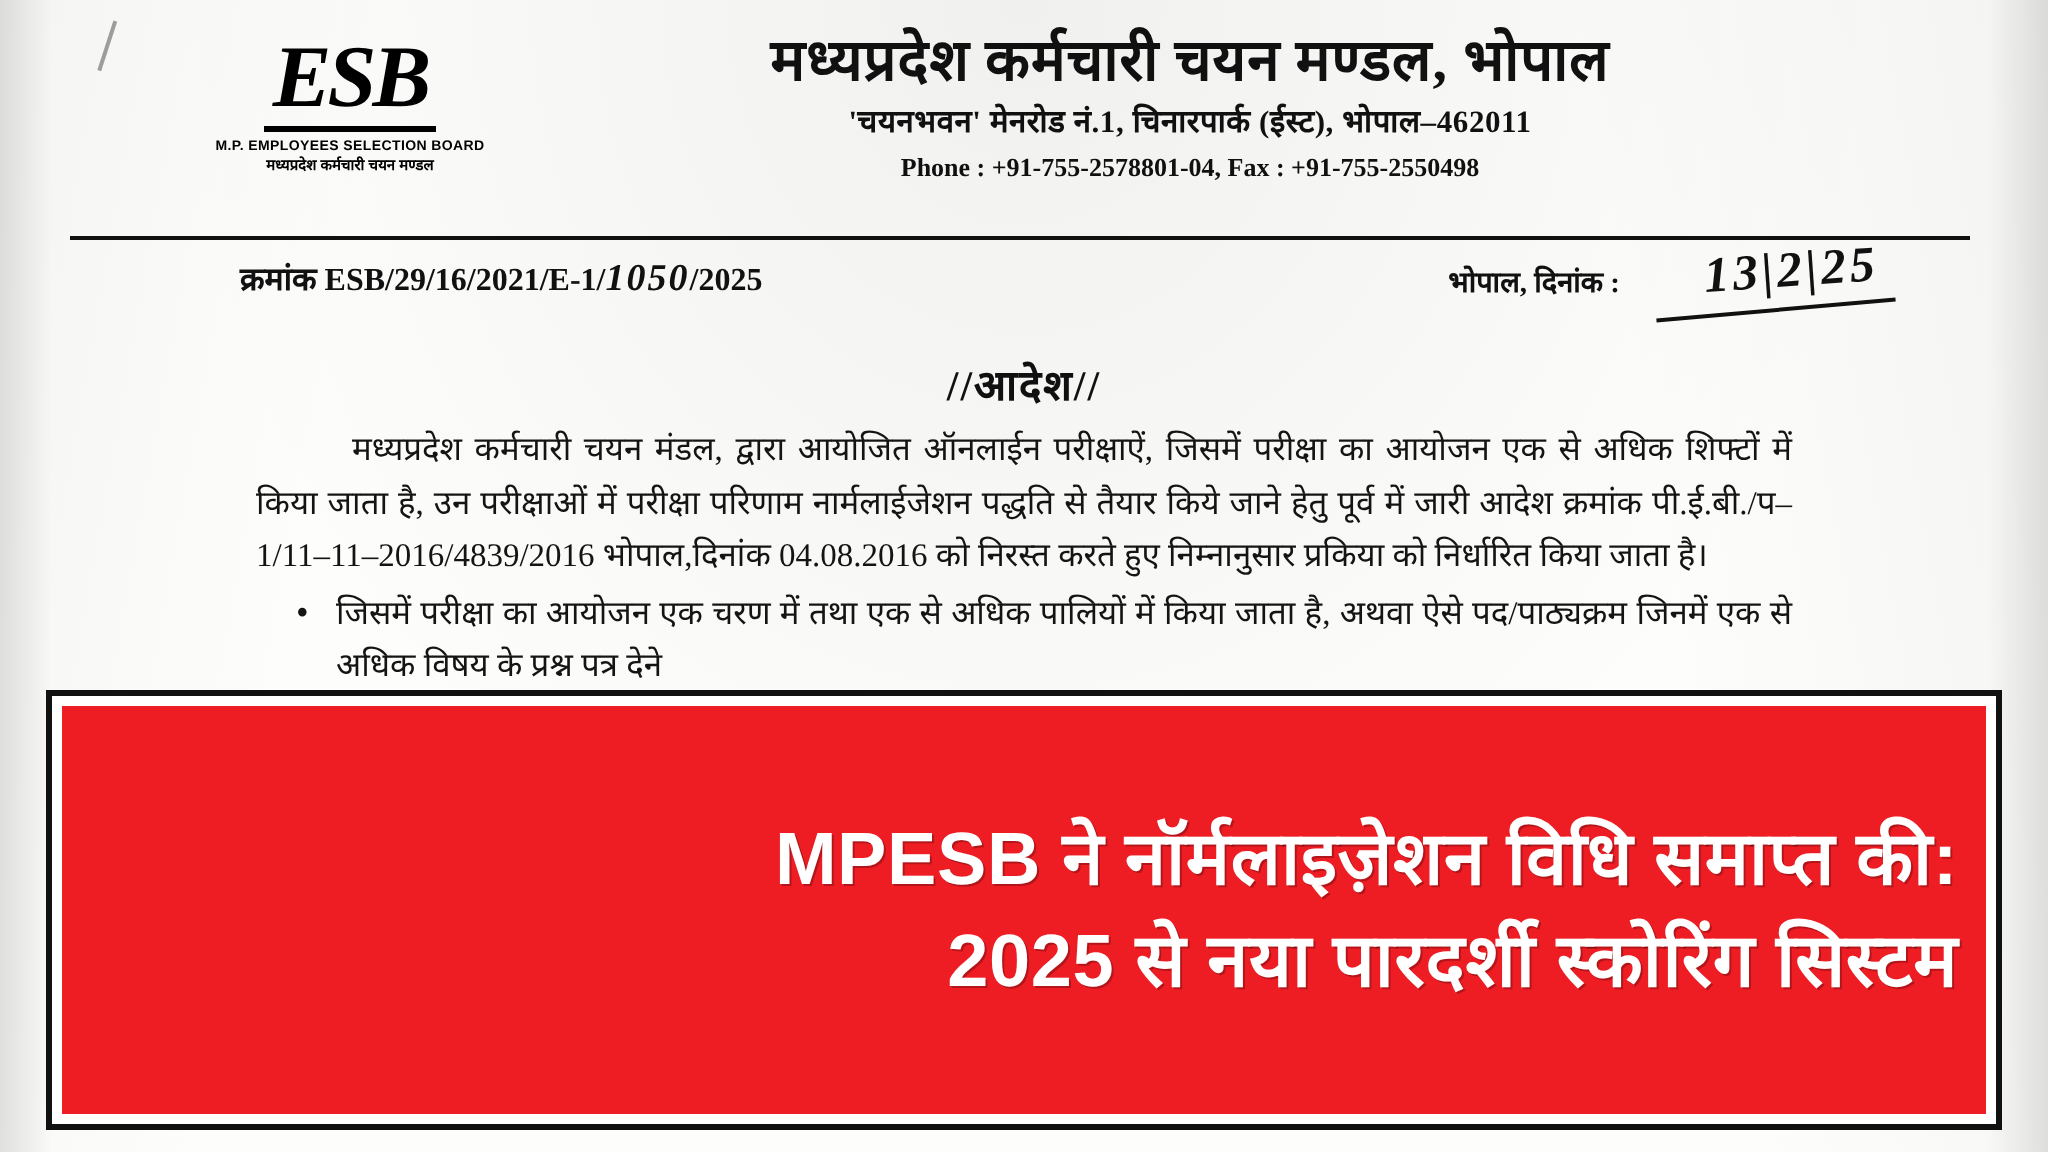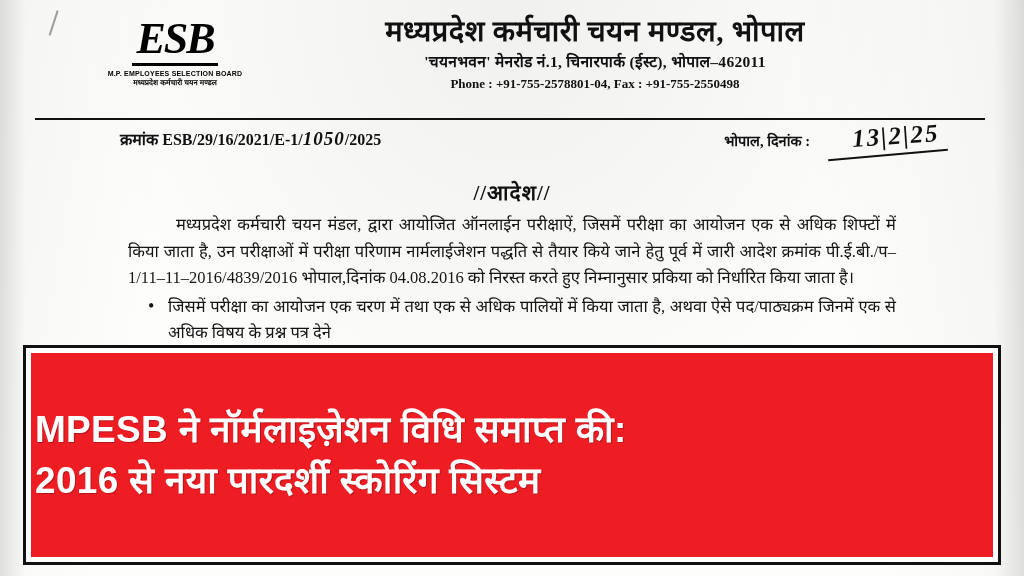--- a/index.html
+++ b/index.html
@@ -225,29 +225,29 @@
     border: 5px solid #ffffff;
     outline: 3px solid #111;
     box-sizing: border-box;
     z-index: 10;
     display: flex;
     align-items: center;
     justify-content: center;
   }
   .banner-inner {
     width: 100%;
-    text-align: left;
+    text-align: right;
     color: #ffffff;
     font-family: "Liberation Sans", sans-serif;
     font-weight: bold;
     font-size: 37px;
     line-height: 51px;
     letter-spacing: 0.3px;
     text-shadow: 1px 1px 0 rgba(0,0,0,0.25);
-    padding: 0 4px;
+    padding: 0 14px;
   }
   .banner-inner .ln {
     display: block;
   }
 
   
   .mark-tl {
     position: absolute;
     left: 52px;
     top: 14px;
@@ -310,20 +310,20 @@
     <div class="body-text">
       <p>मध्यप्रदेश कर्मचारी चयन मंडल, द्वारा आयोजित ऑनलाईन परीक्षाऐं, जिसमें परीक्षा का आयोजन एक से अधिक शिफ्टों में किया जाता है, उन परीक्षाओं में परीक्षा परिणाम नार्मलाईजेशन पद्धति से तैयार किये जाने हेतु पूर्व में जारी आदेश क्रमांक पी.ई.बी./प–1/11–11–2016/4839/2016 भोपाल,दिनांक 04.08.2016 को निरस्त करते हुए निम्नानुसार प्रकिया को निर्धारित किया जाता है।</p>
       <ul class="bullets">
         <li>जिसमें परीक्षा का आयोजन एक चरण में तथा एक से अधिक पालियों में किया जाता है, अथवा ऐसे पद/पाठ्यक्रम जिनमें एक से अधिक विषय के प्रश्न पत्र देने</li>
       </ul>
     </div>
 
     <div class="banner">
       <div class="banner-inner">
         <span class="ln">MPESB ने नॉर्मलाइज़ेशन विधि समाप्त की:</span>
-        <span class="ln">2016 से नया पारदर्शी स्कोरिंग सिस्टम</span>
+        <span class="ln">2025 से नया पारदर्शी स्कोरिंग सिस्टम</span>
       </div>
     </div>
 
     <div class="edge-shadow-left"></div>
     <div class="edge-shadow-right"></div>
   </div>
 </div>
 
 </body></html>

